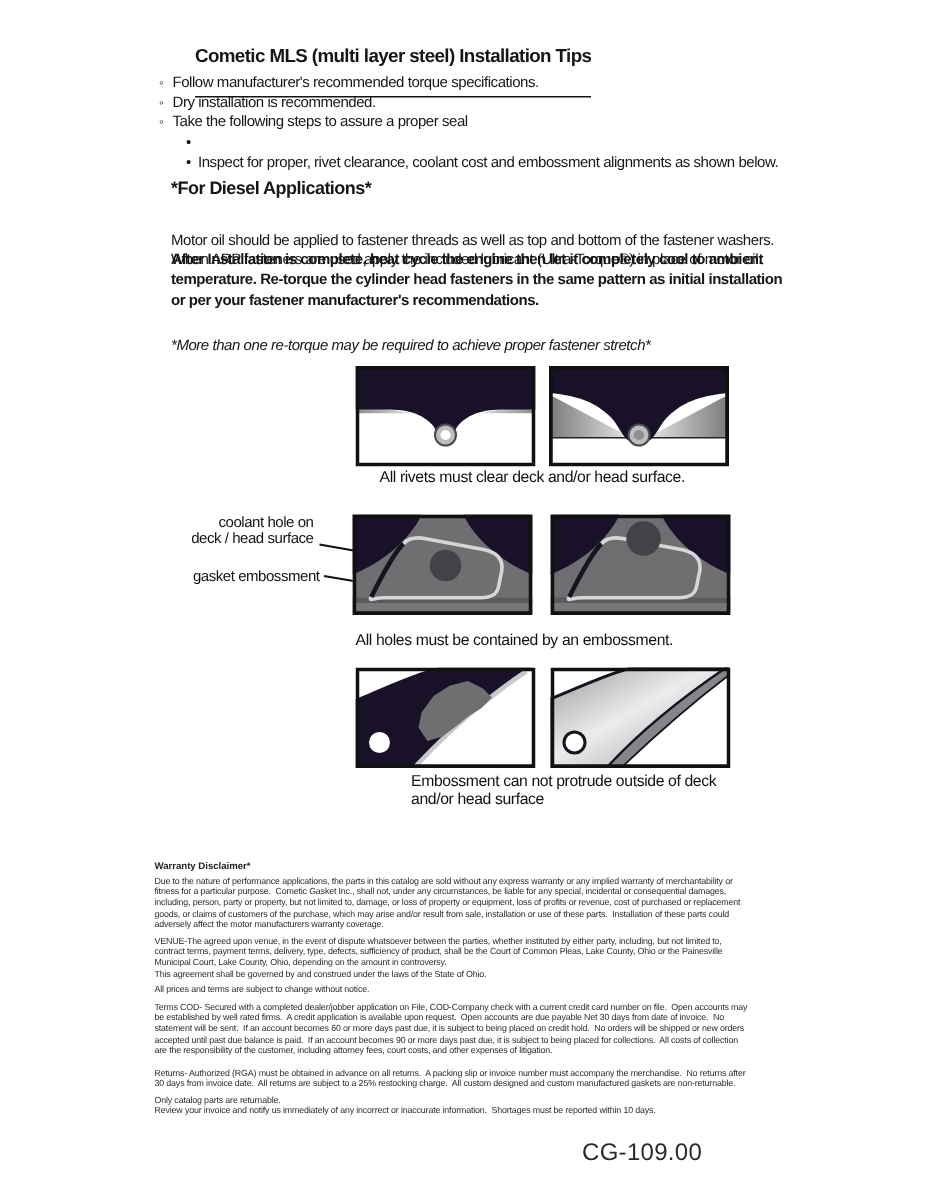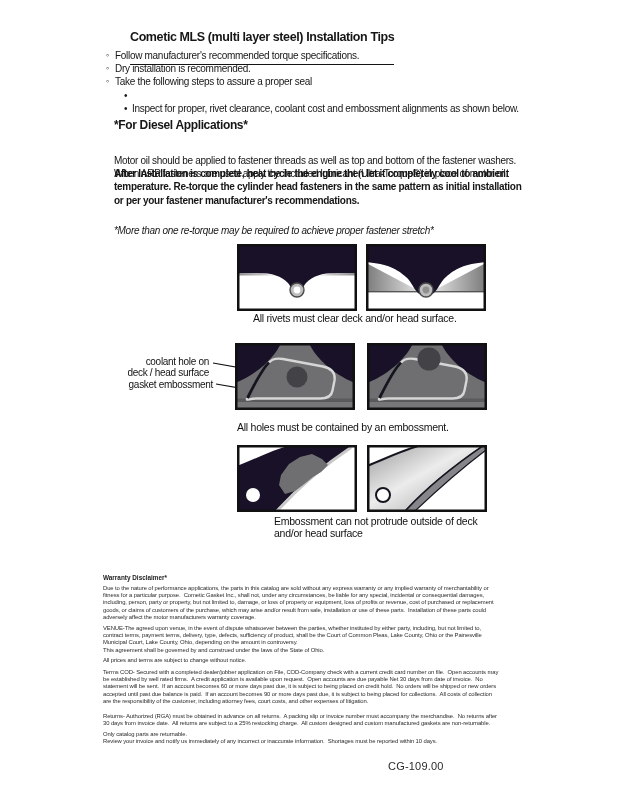--- a/index.html
+++ b/index.html
@@ -39,21 +39,21 @@
 
   
   .annot { font-size:10px; letter-spacing:-0.3px; line-height:11px; text-align:right; color:#131313; }
 
   
   .legal-heading { left:103px; top:574px; font-size:6.4px; font-weight:bold; color:#222; }
   .legal { left:103px; width:416px; font-size:5.9px; line-height:7.2px; letter-spacing:-0.1px; color:#2c2c2c; }
   .lp1 { top:585px; } .lp2 { top:625px; } .lp3 { top:657px; }
   .lp4 { top:669px; } .lp5 { top:713px; } .lp6 { top:731px; }
 
-  .doc-number { left:388px; top:760px; font-size:11px; letter-spacing:0.2px; color:#2a2a2a; }
+  .doc-number { left:388px; top:760px; font-size:16px; letter-spacing:0.2px; color:#2a2a2a; }
 </style>
 </head>
 <body>
 
 <div class="abs doc-title">Cometic MLS (multi layer steel) Installation Tips</div>
 
 <div class="abs bullets">
   <div class="bullet-row">
     <span class="bullet-marker">◦</span>
     <span>Follow manufacturer's recommended torque specifications.</span>
@@ -129,21 +129,21 @@
     <circle cx="60" cy="46" r="3.4" fill="#8f8f8f"></circle>
     <rect x="1.25" y="1.25" width="117.5" height="64.5" fill="none" stroke="#111111" stroke-width="2.5"></rect>
   </svg>
 </div>
 
 <div class="abs caption" style="left:237px; top:313px;margin-left:16px;">All rivets must clear deck and/or head surface.</div>
 
 <div class="abs rw-label" style="left:235px; top:331px;">RIGHT</div>
 <div class="abs rw-label" style="left:367px; top:331px;">WRONG</div>
 
-<div class="abs annot prewrap" style="left:120px; top:356px; width:89px;">coolant hole on
+<div class="abs annot prewrap" style="left:120px; top:343px; width:89px;">coolant hole on
 deck / head surface</div>
 <div class="abs annot" style="left:120px; top:379px; width:93px;">gasket embossment</div>
 
 <svg class="abs" style="left:120px; top:330px;" width="420" height="115" viewBox="0 0 420 115">
   <line x1="93" y1="33" x2="178" y2="48" stroke="#111111" stroke-width="1.2"></line>
   <line x1="96" y1="54" x2="143" y2="62" stroke="#111111" stroke-width="1.2"></line>
 </svg>
 
 <div class="abs dbox" style="left:235px; top:343px;">
   <svg viewBox="0 0 120 67">

